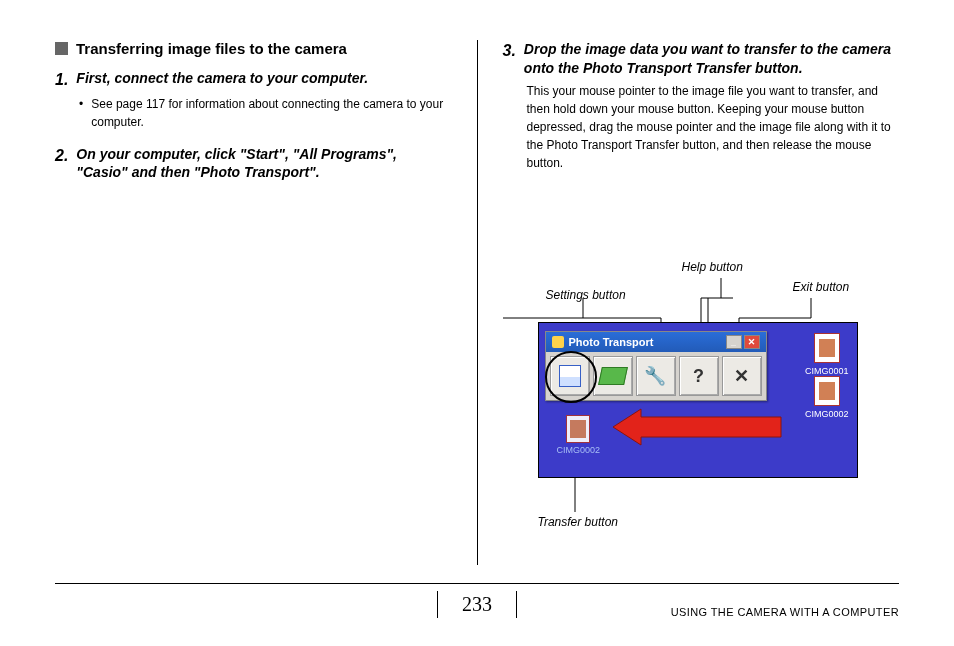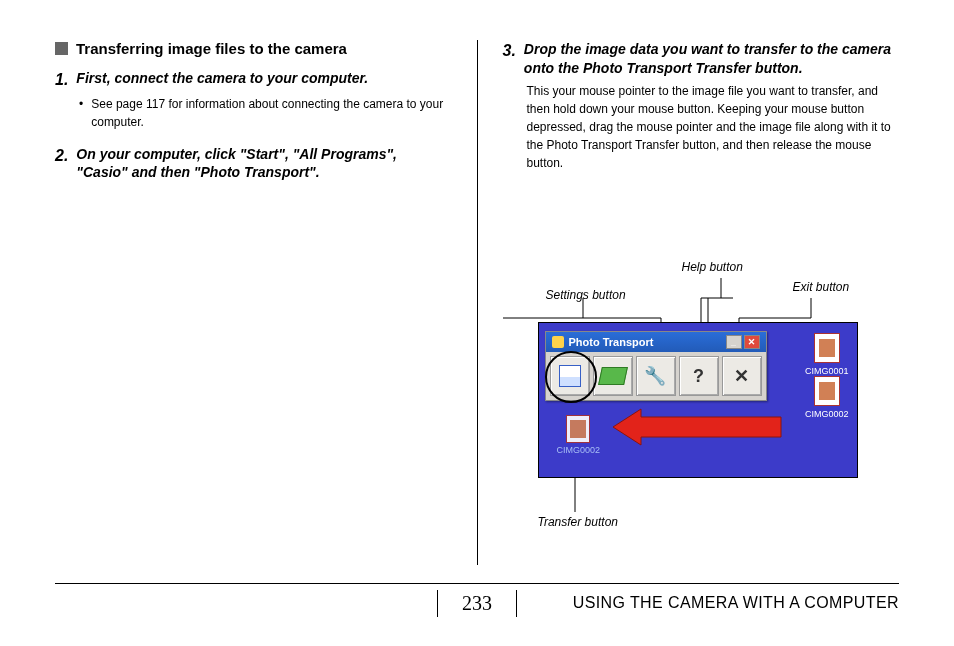--- a/index.html
+++ b/index.html
@@ -242,37 +242,37 @@
     position: absolute;
     left: 55px; right: 55px;
     bottom: 28px;
   }
   .footer-line {
     border-top: 1px solid #000;
     margin-bottom: 6px;
   }
   .footer-row {
     display: flex;
-    align-items: flex-start;
+    align-items: center;
     justify-content: center;
     position: relative;
     height: 28px;
   }
   .page-num-box {
     border-left: 1px solid #000;
     border-right: 1px solid #000;
     padding: 2px 24px;
     font-family: Georgia, "Times New Roman", serif;
     font-size: 20px;
   }
   .footer-title {
     position: absolute;
     right: 0;
-    top: 4px;
-    font-size: 16px;
+    top: 16px;
+    font-size: 11px;
     letter-spacing: .4px;
   }
 </style>
 </head>
 <body>
 
 <div class="page">
 
   <div class="col col-left">
     <div class="section-heading">

